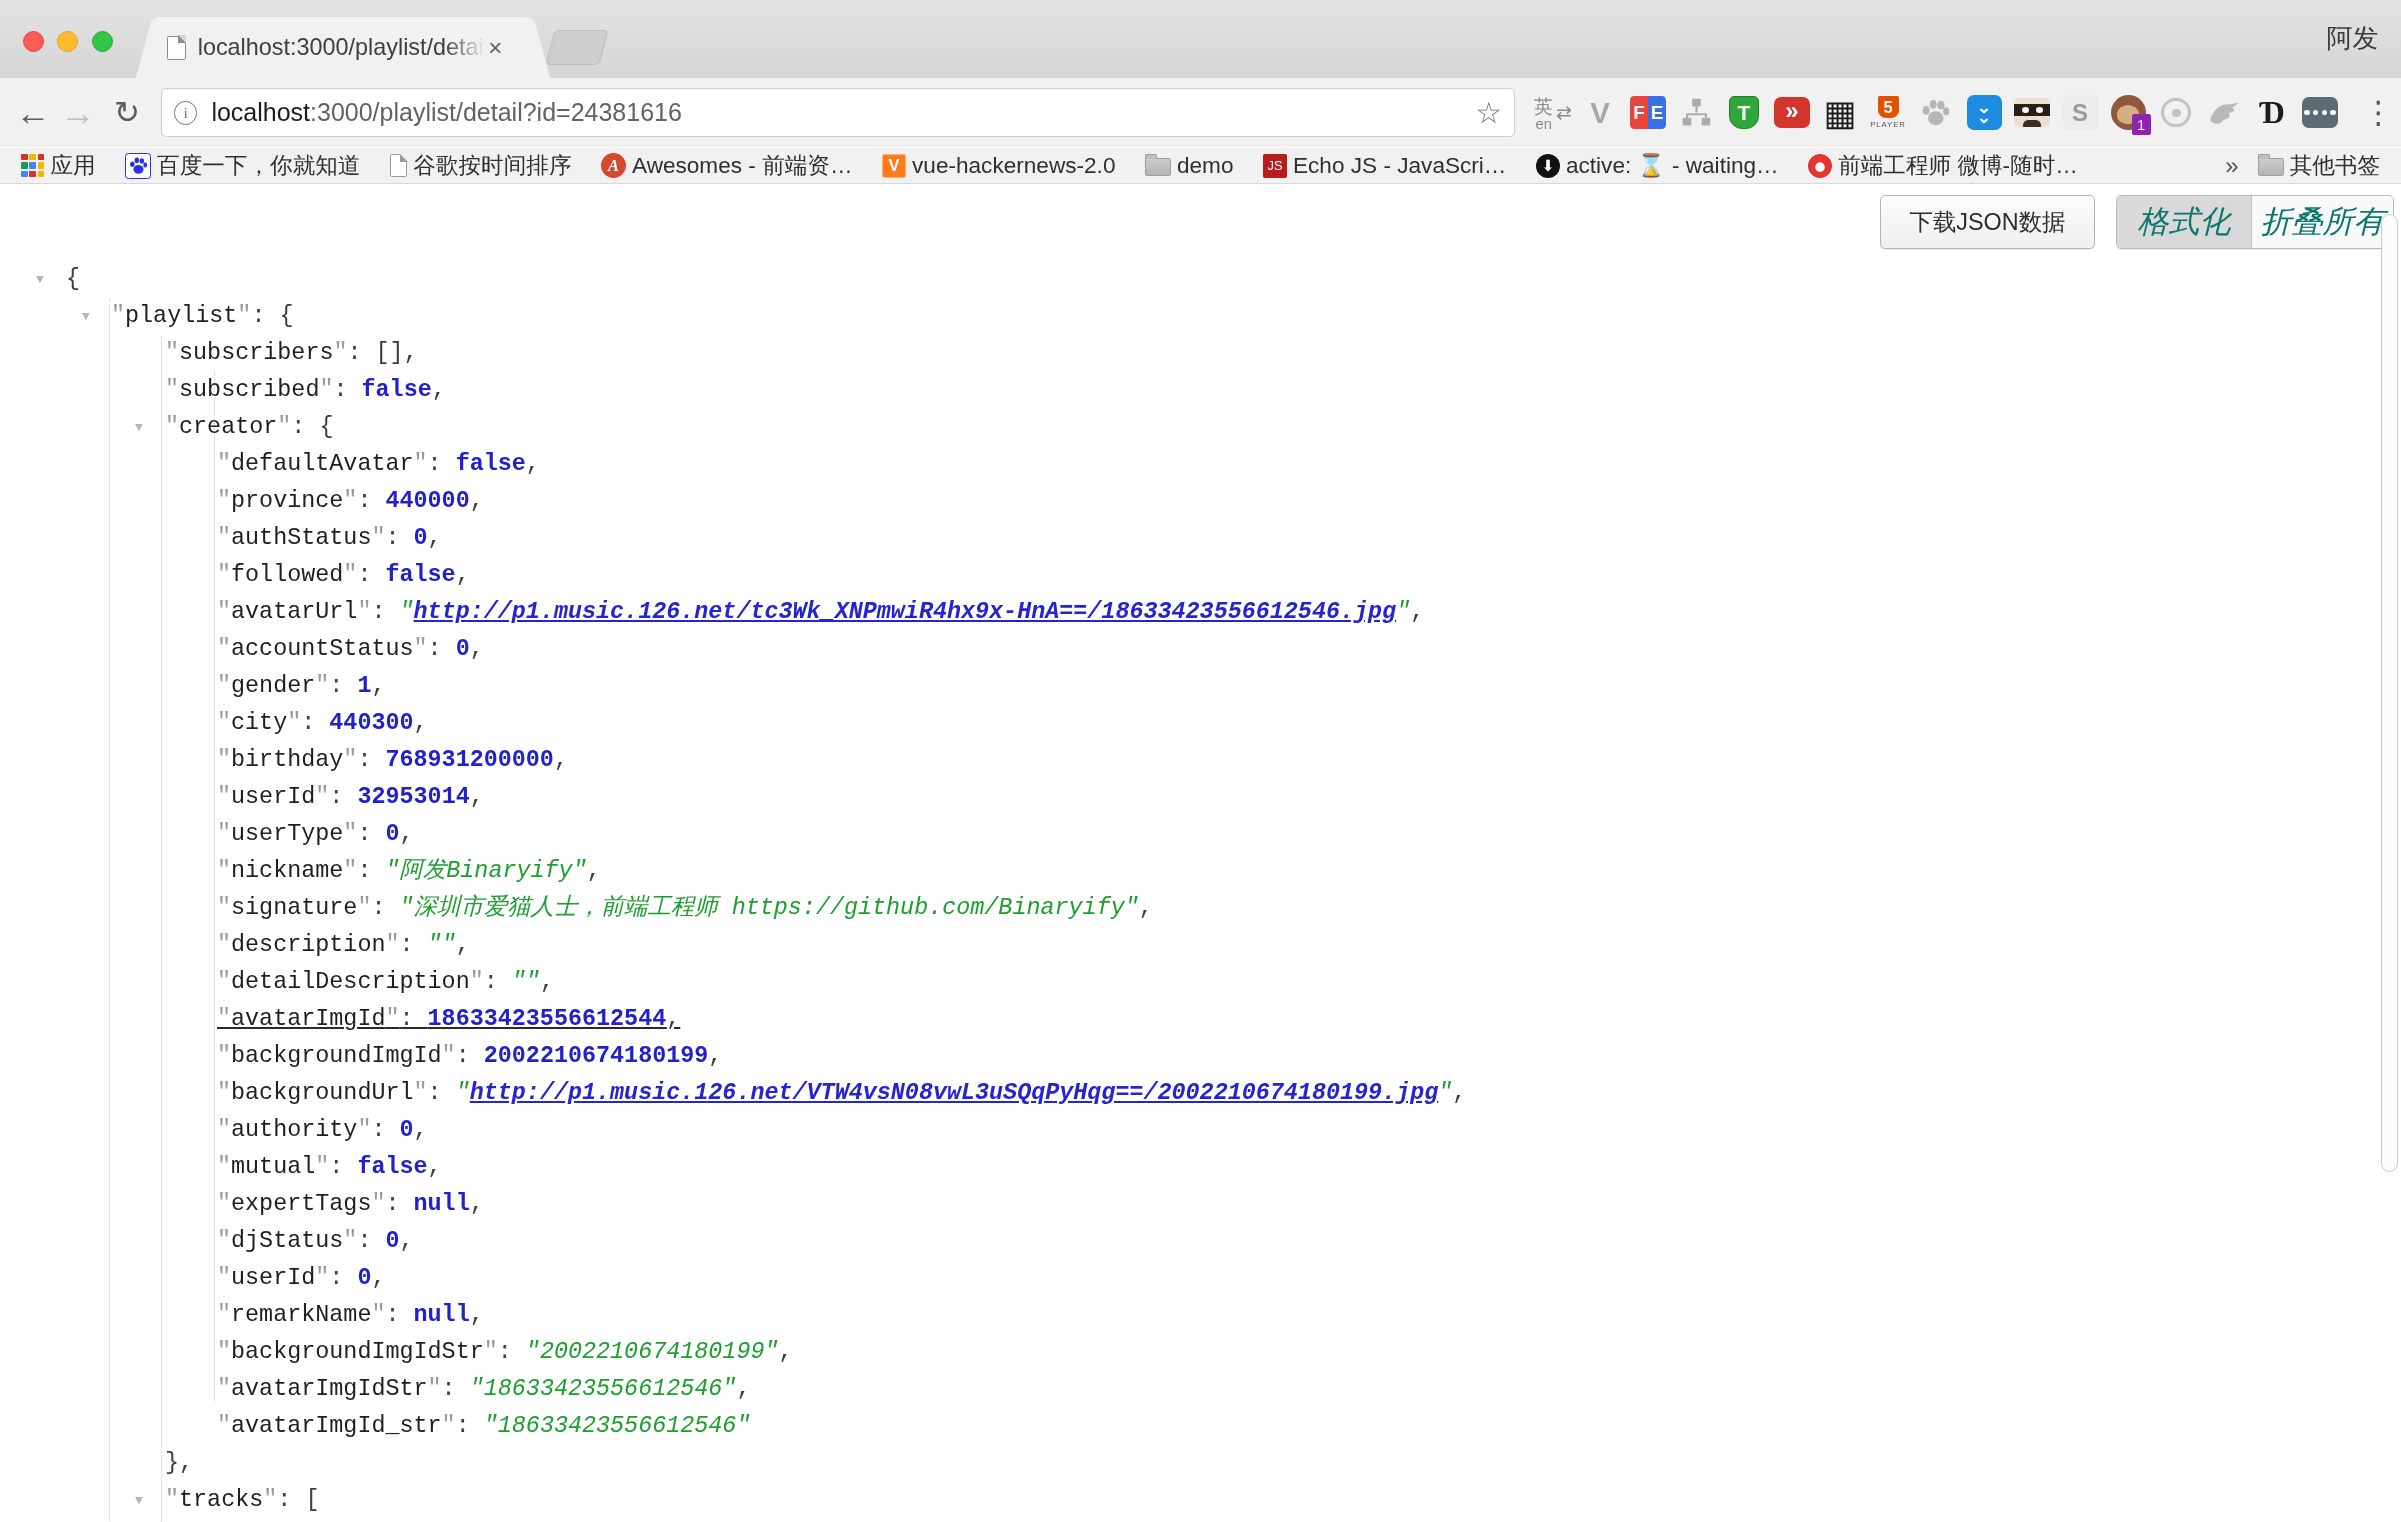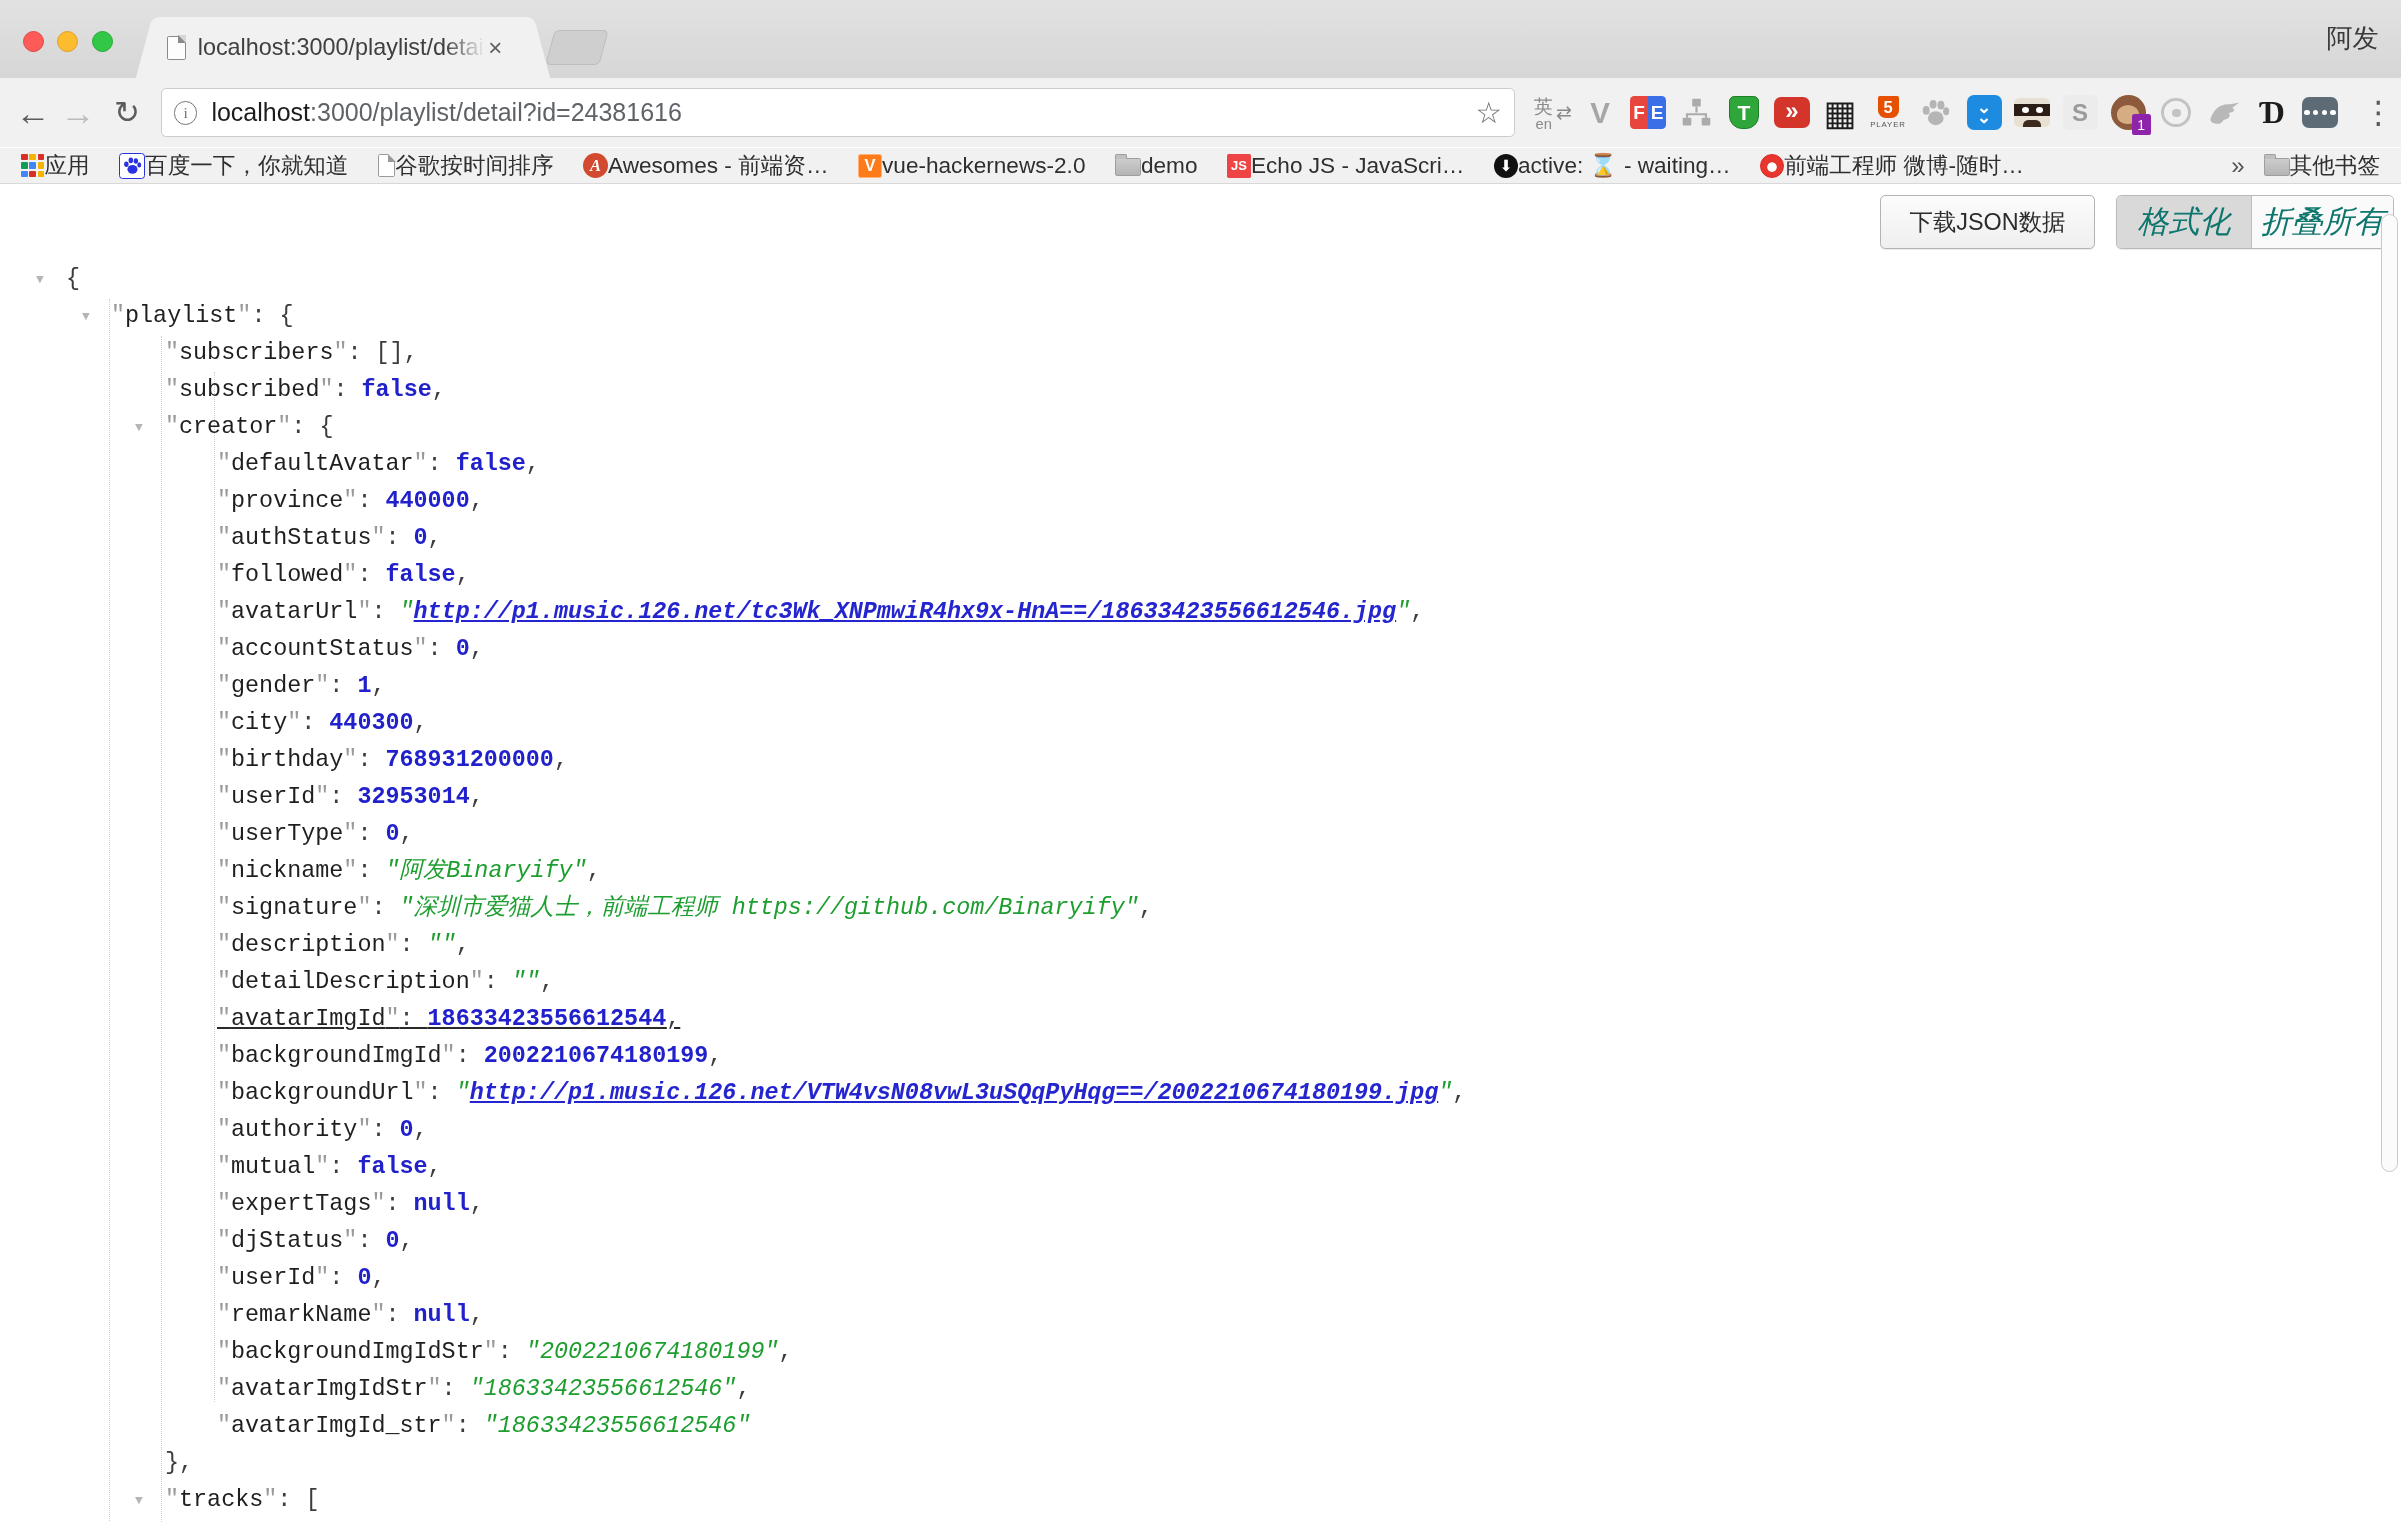--- a/index.html
+++ b/index.html
@@ -107,43 +107,43 @@
   .x-d { font-size:31px; font-weight:bold; color:#1c1c1c; font-family:"Liberation Serif", serif; }
   .x-more { width:36px; height:31px; background:#5d6b76; border-radius:7px; display:flex;
     align-items:center; justify-content:center; gap:3.5px; }
   .x-more i { width:5.2px; height:5.2px; background:#fff; border-radius:50%; }
   .paw-svg { width:29.5px; height:28px; }
 
   
   .bookmarks { position:absolute; left:0; top:148px; width:100%; height:36px; background:#f1f1f1;
     border-bottom:1.7px solid #d8d8d8; display:flex; align-items:center; padding:0 21px;
     font-size:22.6px; color:#333; }
-  .bm { display:flex; align-items:center; gap:0; margin-right:29.5px; white-space:nowrap; }
+  .bm { display:flex; align-items:center; gap:6px; margin-right:29.5px; white-space:nowrap; }
   .bm-label { font-size:22.6px; color:#2f2f2f; }
   .apps-grid { width:23.4px; height:23.4px; display:grid; grid-template-columns:repeat(3,1fr);
     gap:1.7px; }
   .apps-grid i { border-radius:0.9px; }
   .baidu-ic { width:26px; height:26px; border:1.7px solid #2932e1; border-radius:3.5px;
     display:flex; align-items:center; justify-content:center; background:#fff; }
   .page-ic { width:17.4px; height:22.6px; background:#fff; border:1.7px solid #9a9a9a;
     border-radius:1.7px; position:relative; }
   .page-ic::after { content:''; position:absolute; right:-1.7px; top:-1.7px; border:4.3px solid #f1f1f1;
     border-left-color:#9a9a9a; border-bottom-color:#9a9a9a; }
   .circle-a { width:25px; height:25px; border-radius:50%; background:#d2492f; color:#fff;
     font-size:16.5px; font-weight:bold; font-style:italic; display:flex; align-items:center;
     justify-content:center; font-family:"Liberation Serif", serif; }
   .sq-v { width:24px; height:24px; background:#ff7a18; border:1.7px solid #ffb277; color:#fff;
     font-size:16.5px; font-weight:bold; display:flex; align-items:center; justify-content:center;
     border-radius:2.6px; }
   .folder-ic { width:26px; height:18px; background:linear-gradient(#cdcdcd,#b5b5b5);
     border:0.9px solid #9e9e9e; border-radius:1.7px; position:relative; margin-top:3.5px; }
   .folder-ic::before { content:''; position:absolute; left:-0.9px; top:-5.2px; width:10.4px; height:4.3px;
     background:#c0c0c0; border:0.9px solid #9e9e9e; border-bottom:none; border-radius:1.7px 1.7px 0 0; }
-  .sq-js { width:24px; height:24px; background:#ef4444; color:#fff; font-size:13px;
-    font-weight:bold; display:flex; align-items:center; justify-content:center; border-radius:1.7px; }
+  .sq-js { width:24px; height:24px; background:#b91c1c; color:#fff; font-size:13px;
+    font-weight:normal; display:flex; align-items:center; justify-content:center; border-radius:1.7px; }
   .circ-dl { width:24px; height:24px; background:#111; border-radius:50%; color:#fff;
     font-size:15.6px; display:flex; align-items:center; justify-content:center; }
   .weibo-home { width:24px; height:24px; background:radial-gradient(circle at 50% 55%, #fff 0 4.3px, #e6362d 5.2px);
     border-radius:50%; position:relative; border:0.9px solid #d22; }
   .weibo-home::after { content:''; position:absolute; left:9.6px; top:2.6px; width:5.2px; height:5.2px;
     background:#e6362d; border-radius:50%; }
   .bm-right { margin-left:auto; display:flex; align-items:center; gap:19px; }
   .overflow-chev { font-size:24px; color:#555; }
 
   

